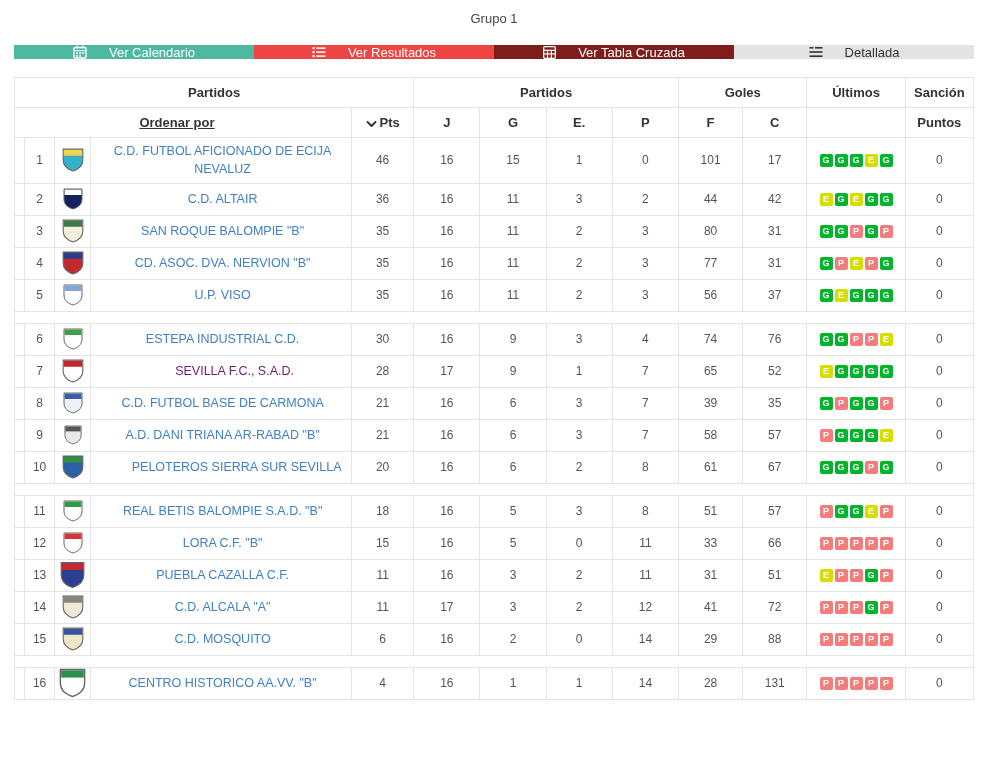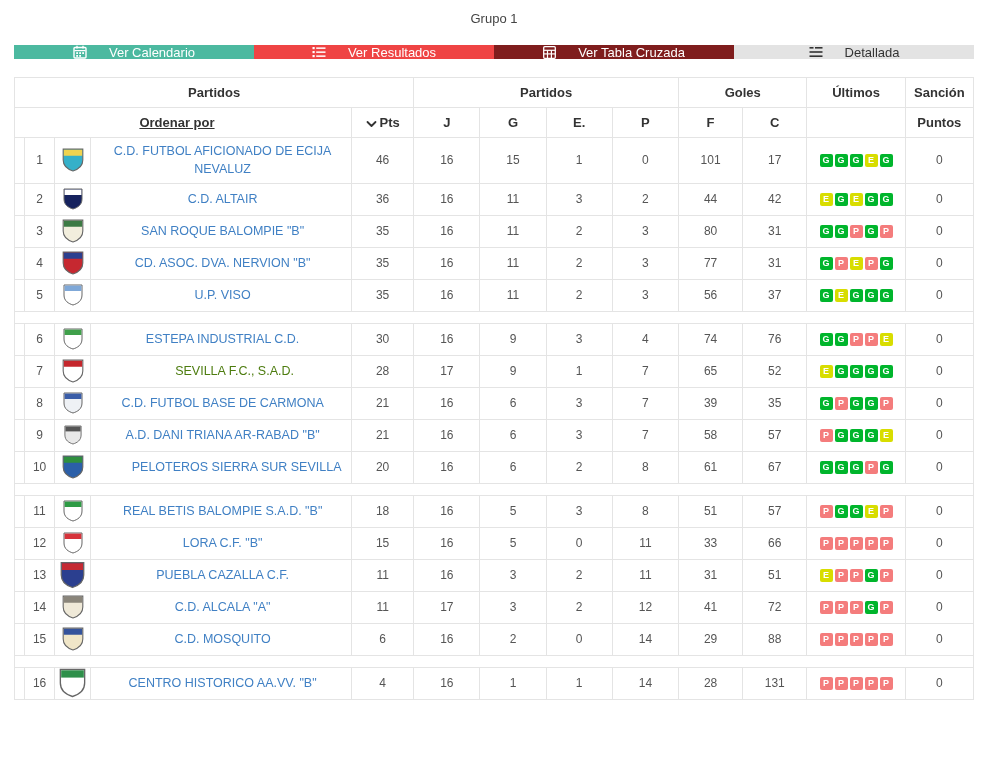--- a/index.html
+++ b/index.html
@@ -317,21 +317,21 @@
         </tr>
         <tr>
           <td></td>
           <td>7</td>
           <td class="crest-cell">
             <svg width="22" height="24" viewBox="0 0 20 22">
               <path d="M1 1 h18 v10 c0 6 -4.5 8.6 -9 10 c-4.5 -1.4 -9 -4 -9 -10 Z" fill="#ffffff" stroke="#666" stroke-width="1"></path>
               <path d="M1.6 1.6 h16.8 v5.4 h-16.8 Z" fill="#c5262c"></path>
             </svg>
           </td>
-          <td class="name-cell"><a href="#" class="team-link" style="color: #4d7c0f; margin-left: 24px;">SEVILLA F.C., S.A.D.</a></td>
+          <td class="name-cell"><a href="#" class="team-link" style="color: #701a75; margin-left: 24px;">SEVILLA F.C., S.A.D.</a></td>
           <td>28</td>
           <td>17</td>
           <td>9</td>
           <td>1</td>
           <td>7</td>
           <td>65</td>
           <td>52</td>
           <td>
             <div class="badges">
               <span class="badge" style="background: rgb(216, 221, 0);">E</span>

